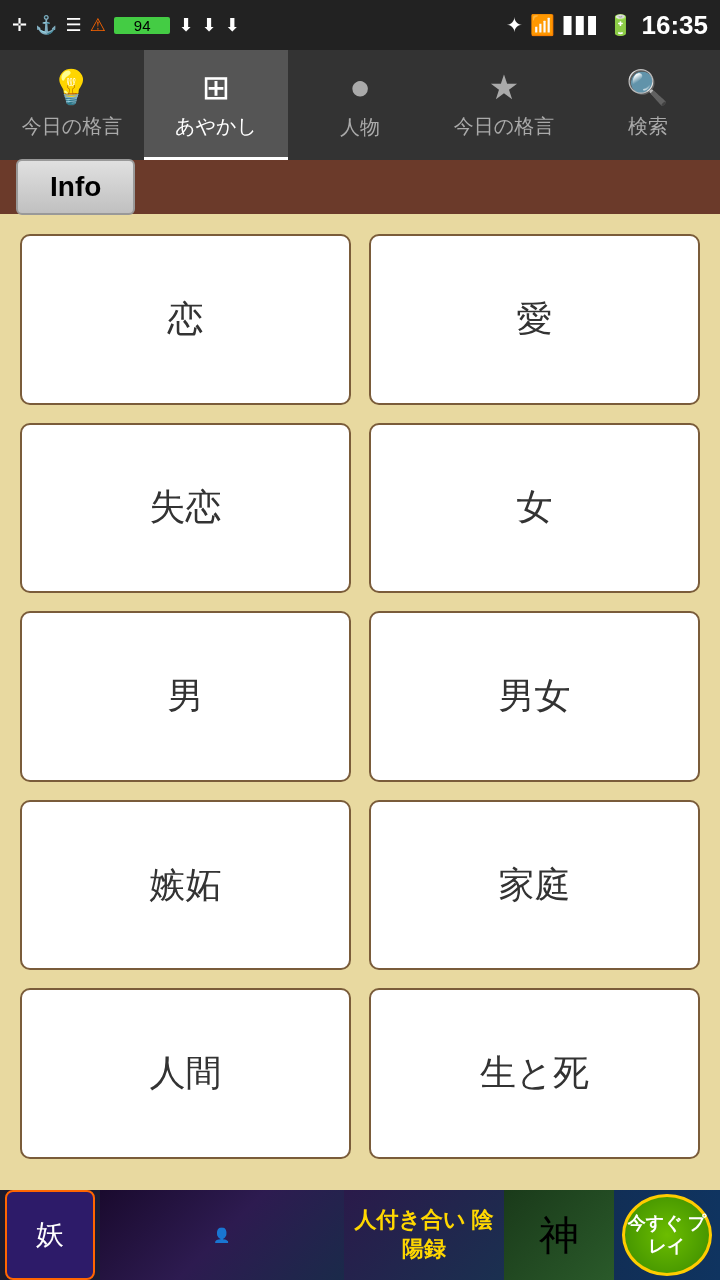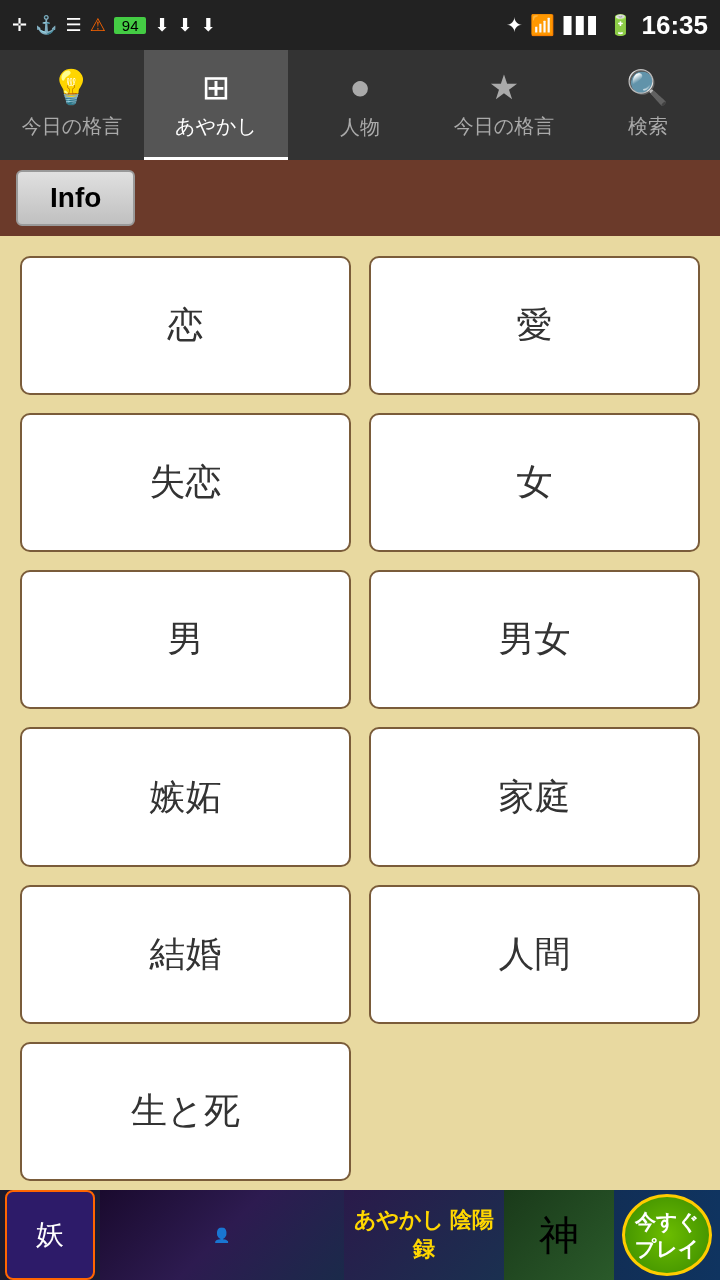--- a/index.html
+++ b/index.html
@@ -73,21 +73,21 @@
     .tab-icon {
       font-size: 34px;
     }
     .tab-label {
       font-size: 20px;
     }
 
     
     .info-header {
       width: 720px;
-      height: 76px;
+      height: 54px;
       background: #6b3a2a;
       display: flex;
       align-items: center;
       padding: 0 16px;
     }
     .info-button {
       background: linear-gradient(to bottom, #e0e0e0, #c0c0c0);
       border: 2px solid #999;
       border-radius: 6px;
       padding: 10px 32px;
@@ -194,21 +194,21 @@
   </style>
 </head>
 <body>
 
 <div class="status-bar">
   <div class="status-left">
     <span class="status-icon">✛</span>
     <span class="status-icon">⚓</span>
     <span class="status-icon">☰</span>
     <span class="status-icon" style="color:#f60;">⚠</span>
-    <span class="status-icon" style="background:#4c4;color:#000;padding:0 8px;font-size:15px;border-radius:2px;">94</span>
+    <span class="status-icon" style="background:#4c4;color:#000;padding:0 20px;font-size:15px;border-radius:2px;">94</span>
     <span class="status-icon">⬇</span>
     <span class="status-icon">⬇</span>
     <span class="status-icon">⬇</span>
   </div>
   <div class="status-right">
     <span>✦</span>
     <span>📶</span>
     <span style="font-size:16px;">▋▋▋</span>
     <span>🔋</span>
     <span class="status-time">16:35</span>
@@ -244,38 +244,37 @@
 
 <div class="categories-container">
   <button class="category-button">恋</button>
   <button class="category-button">愛</button>
   <button class="category-button">失恋</button>
   <button class="category-button">女</button>
   <button class="category-button">男</button>
   <button class="category-button">男女</button>
   <button class="category-button">嫉妬</button>
   <button class="category-button">家庭</button>
-  <button class="category-button">結婚</button>
   <button class="category-button">人間</button>
   <button class="category-button">生と死</button>
 </div>
 
 <div class="ad-banner">
   <div class="ad-content">
     <div class="ad-left">
       <span>妖</span>
     </div>
     <div class="ad-middle">
       <div style="text-align:center;color:#ddd;font-size:14px;">👤</div>
     </div>
     <div style="width:160px;height:90px;background:linear-gradient(135deg,#2a1a4a,#1a3050);display:flex;align-items:center;justify-content:center;flex-direction:column;">
-      <div style="color:#ffd700;font-size:22px;font-weight:bold;text-align:center;line-height:1.3;">あやかし
+      <div style="color:#ffd700;font-size:22px;font-weight:bold;text-align:center;line-height:1.3;">人付き合い
 陰陽録</div>
     </div>
     <div class="ad-char">
       <span>神</span>
     </div>
     <div class="ad-right" style="width:90px;height:82px;border-radius:50%;background:radial-gradient(circle,#6cbd00,#3a8a00);border:3px solid #ffcc00;display:flex;align-items:center;justify-content:center;flex-direction:column;margin:4px 8px;flex-shrink:0;">
-      <span style="color:#fff;font-size:21px;font-weight:bold;line-height:1.3;">今すぐ
+      <span style="color:#fff;font-size:18px;font-weight:bold;line-height:1.3;">今すぐ
 プレイ</span>
     </div>
   </div>
 </div>
 
 </body></html>

